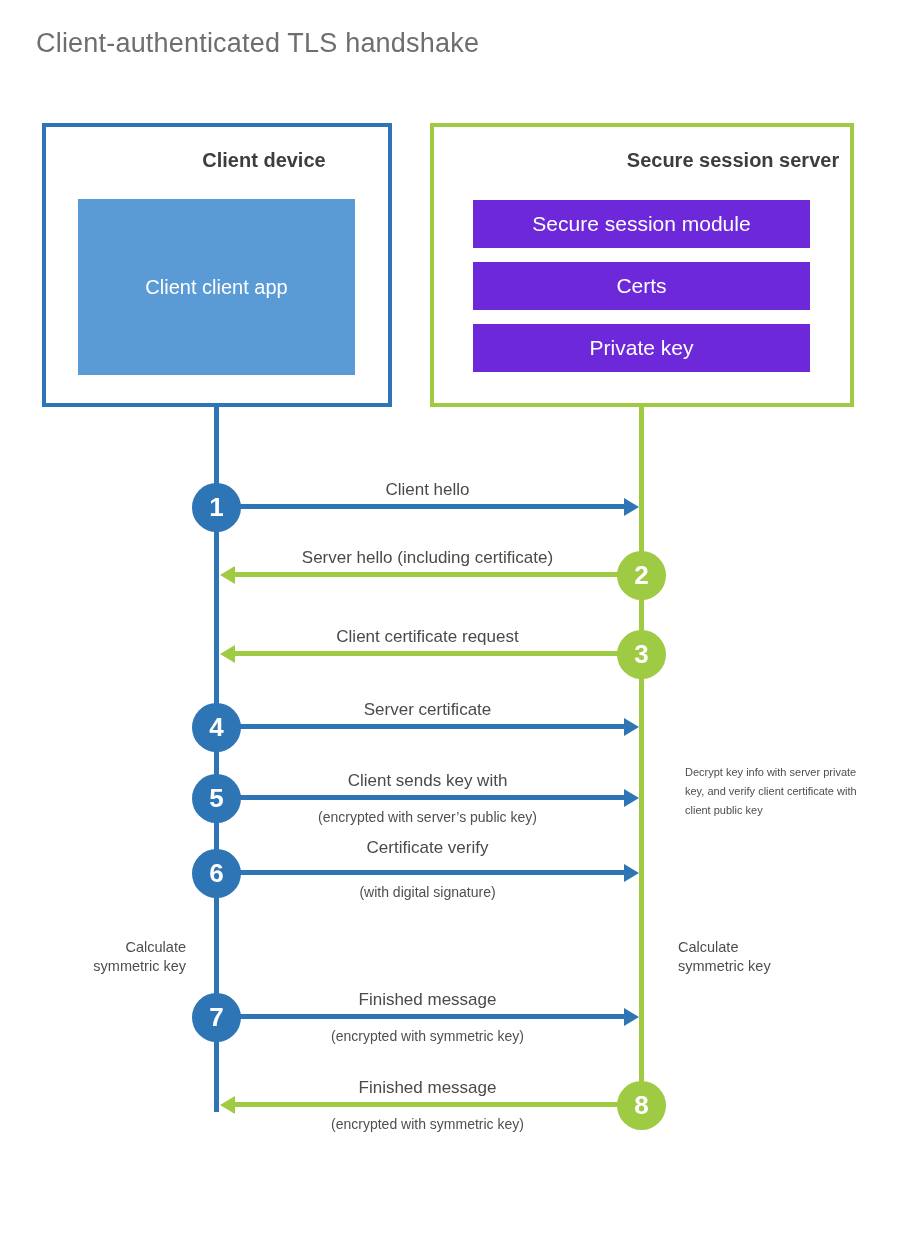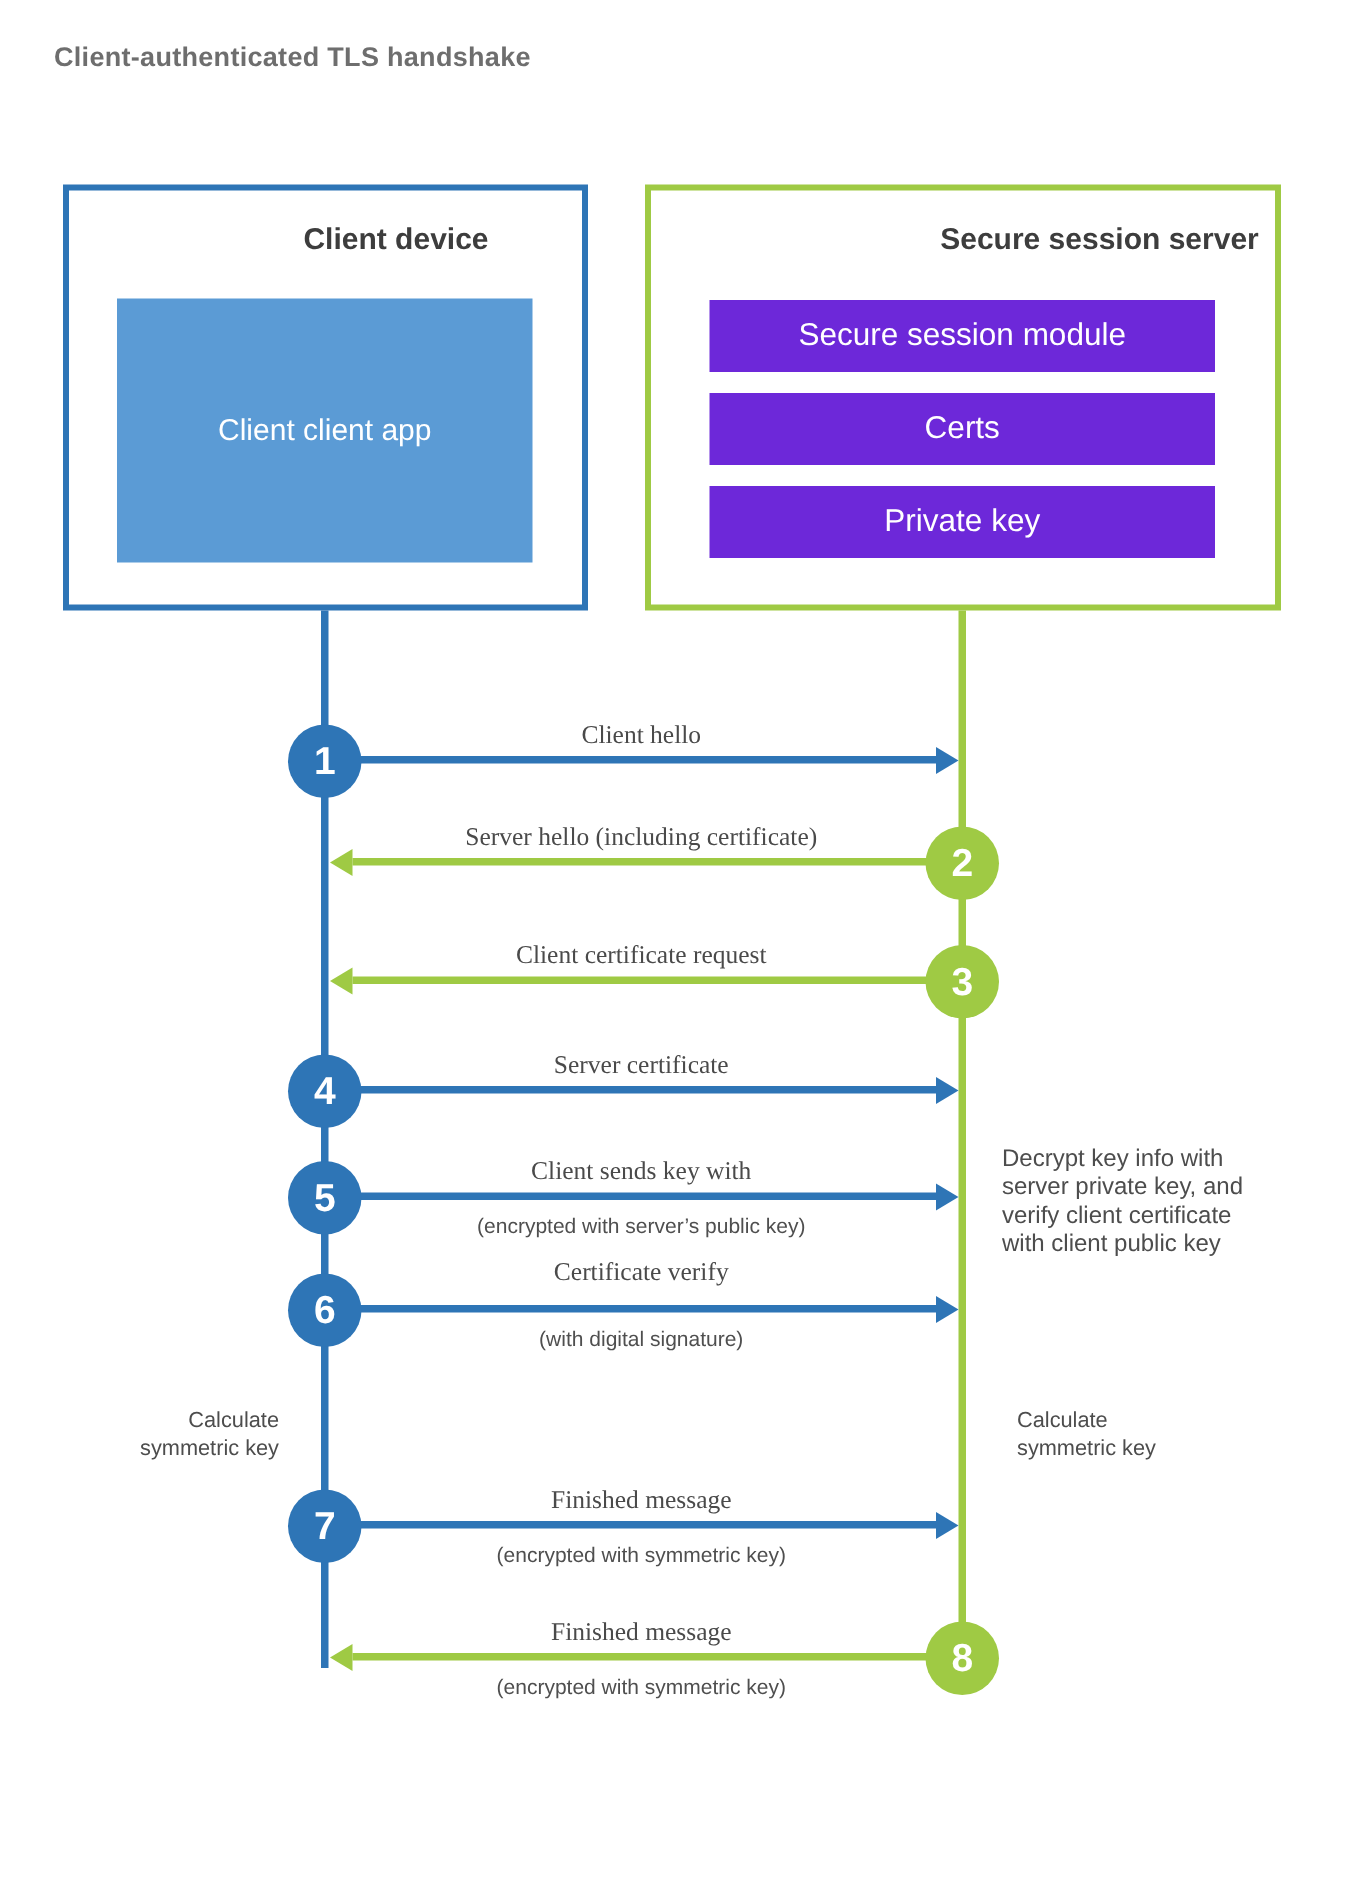--- a/index.html
+++ b/index.html
@@ -1,19 +1,19 @@
 <!DOCTYPE html>
 <html><head>
 <meta charset="utf-8">
 <style>
   html,body{margin:0;padding:0;background:#ffffff;}
   body{width:900px;height:1256px;position:relative;font-family:"Liberation Sans",sans-serif;overflow:hidden;}
   .abs{position:absolute;}
 
-  .page-title{left:36px;top:28px;font-size:18px;font-weight:700;color:#6e6e6e;letter-spacing:0.2px;}
+  .page-title{left:36px;top:28px;font-size:27px;font-weight:400;color:#6e6e6e;letter-spacing:0.2px;}
 
   .frame{top:123px;height:284px;background:#fff;box-sizing:border-box;}
   .frame.client{left:42px;width:350px;border:4px solid #2e75b6;}
   .frame.server{left:430px;width:424px;border:4px solid #9fca44;}
   .frame-title{top:149px;font-weight:bold;font-size:20px;color:#3d3d3d;text-align:center;margin-left:47px;}
   .frame-title.client{left:42px;width:350px;}
   .frame-title.server{left:430px;width:512px;}
 
   .app-box{left:78px;top:199px;width:277px;height:176px;background:#5b9bd5;display:flex;align-items:center;justify-content:center;text-align:center;color:#fff;font-size:20px;line-height:27px;}
   .app-box span{display:block;max-width:165px;}
@@ -29,27 +29,27 @@
   .hline.green{background:#9fca44;left:235px;width:404px;}
 
   .head{width:0;height:0;z-index:2;border-top:9px solid transparent;border-bottom:9px solid transparent;}
   .head.right{border-left:15px solid #2e75b6;left:624px;}
   .head.left{border-right:15px solid #9fca44;left:220px;}
 
   .circle{width:49px;height:49px;border-radius:50%;color:#fff;font-weight:bold;font-size:26px;display:flex;align-items:center;justify-content:center;z-index:3;}
   .circle.blue{background:#2e75b6;left:192px;}
   .circle.green{background:#9fca44;left:617px;}
 
-  .msg-label{left:235px;width:385px;text-align:center;font-size:17px;color:#4a4a4a;z-index:4;line-height:20px;font-family:Liberation Serif, serif;}
+  .msg-label{left:235px;width:385px;text-align:center;font-size:17px;color:#4a4a4a;z-index:4;line-height:20px;}
   .msg-sub{left:235px;width:385px;text-align:center;font-size:14px;color:#4f4f4f;z-index:4;line-height:17px;}
 
   .note{font-size:14.5px;color:#4d4d4d;line-height:19px;z-index:4;}
   .note.calc-left{left:91px;top:938px;width:95px;text-align:right;}
   .note.calc-right{left:678px;top:938px;width:100px;text-align:left;}
-  .note.decrypt{left:668px;top:763px;width:178px;font-size:16px;}
+  .note.decrypt{left:685px;top:763px;width:178px;font-size:11px;}
 </style>
 </head>
 <body>
 
 <div class="abs page-title">Client-authenticated TLS handshake</div>
 
 <div class="abs frame client"></div>
 <div class="abs frame-title client">Client device</div>
 <div class="abs app-box">
     <span>Client client app</span>

